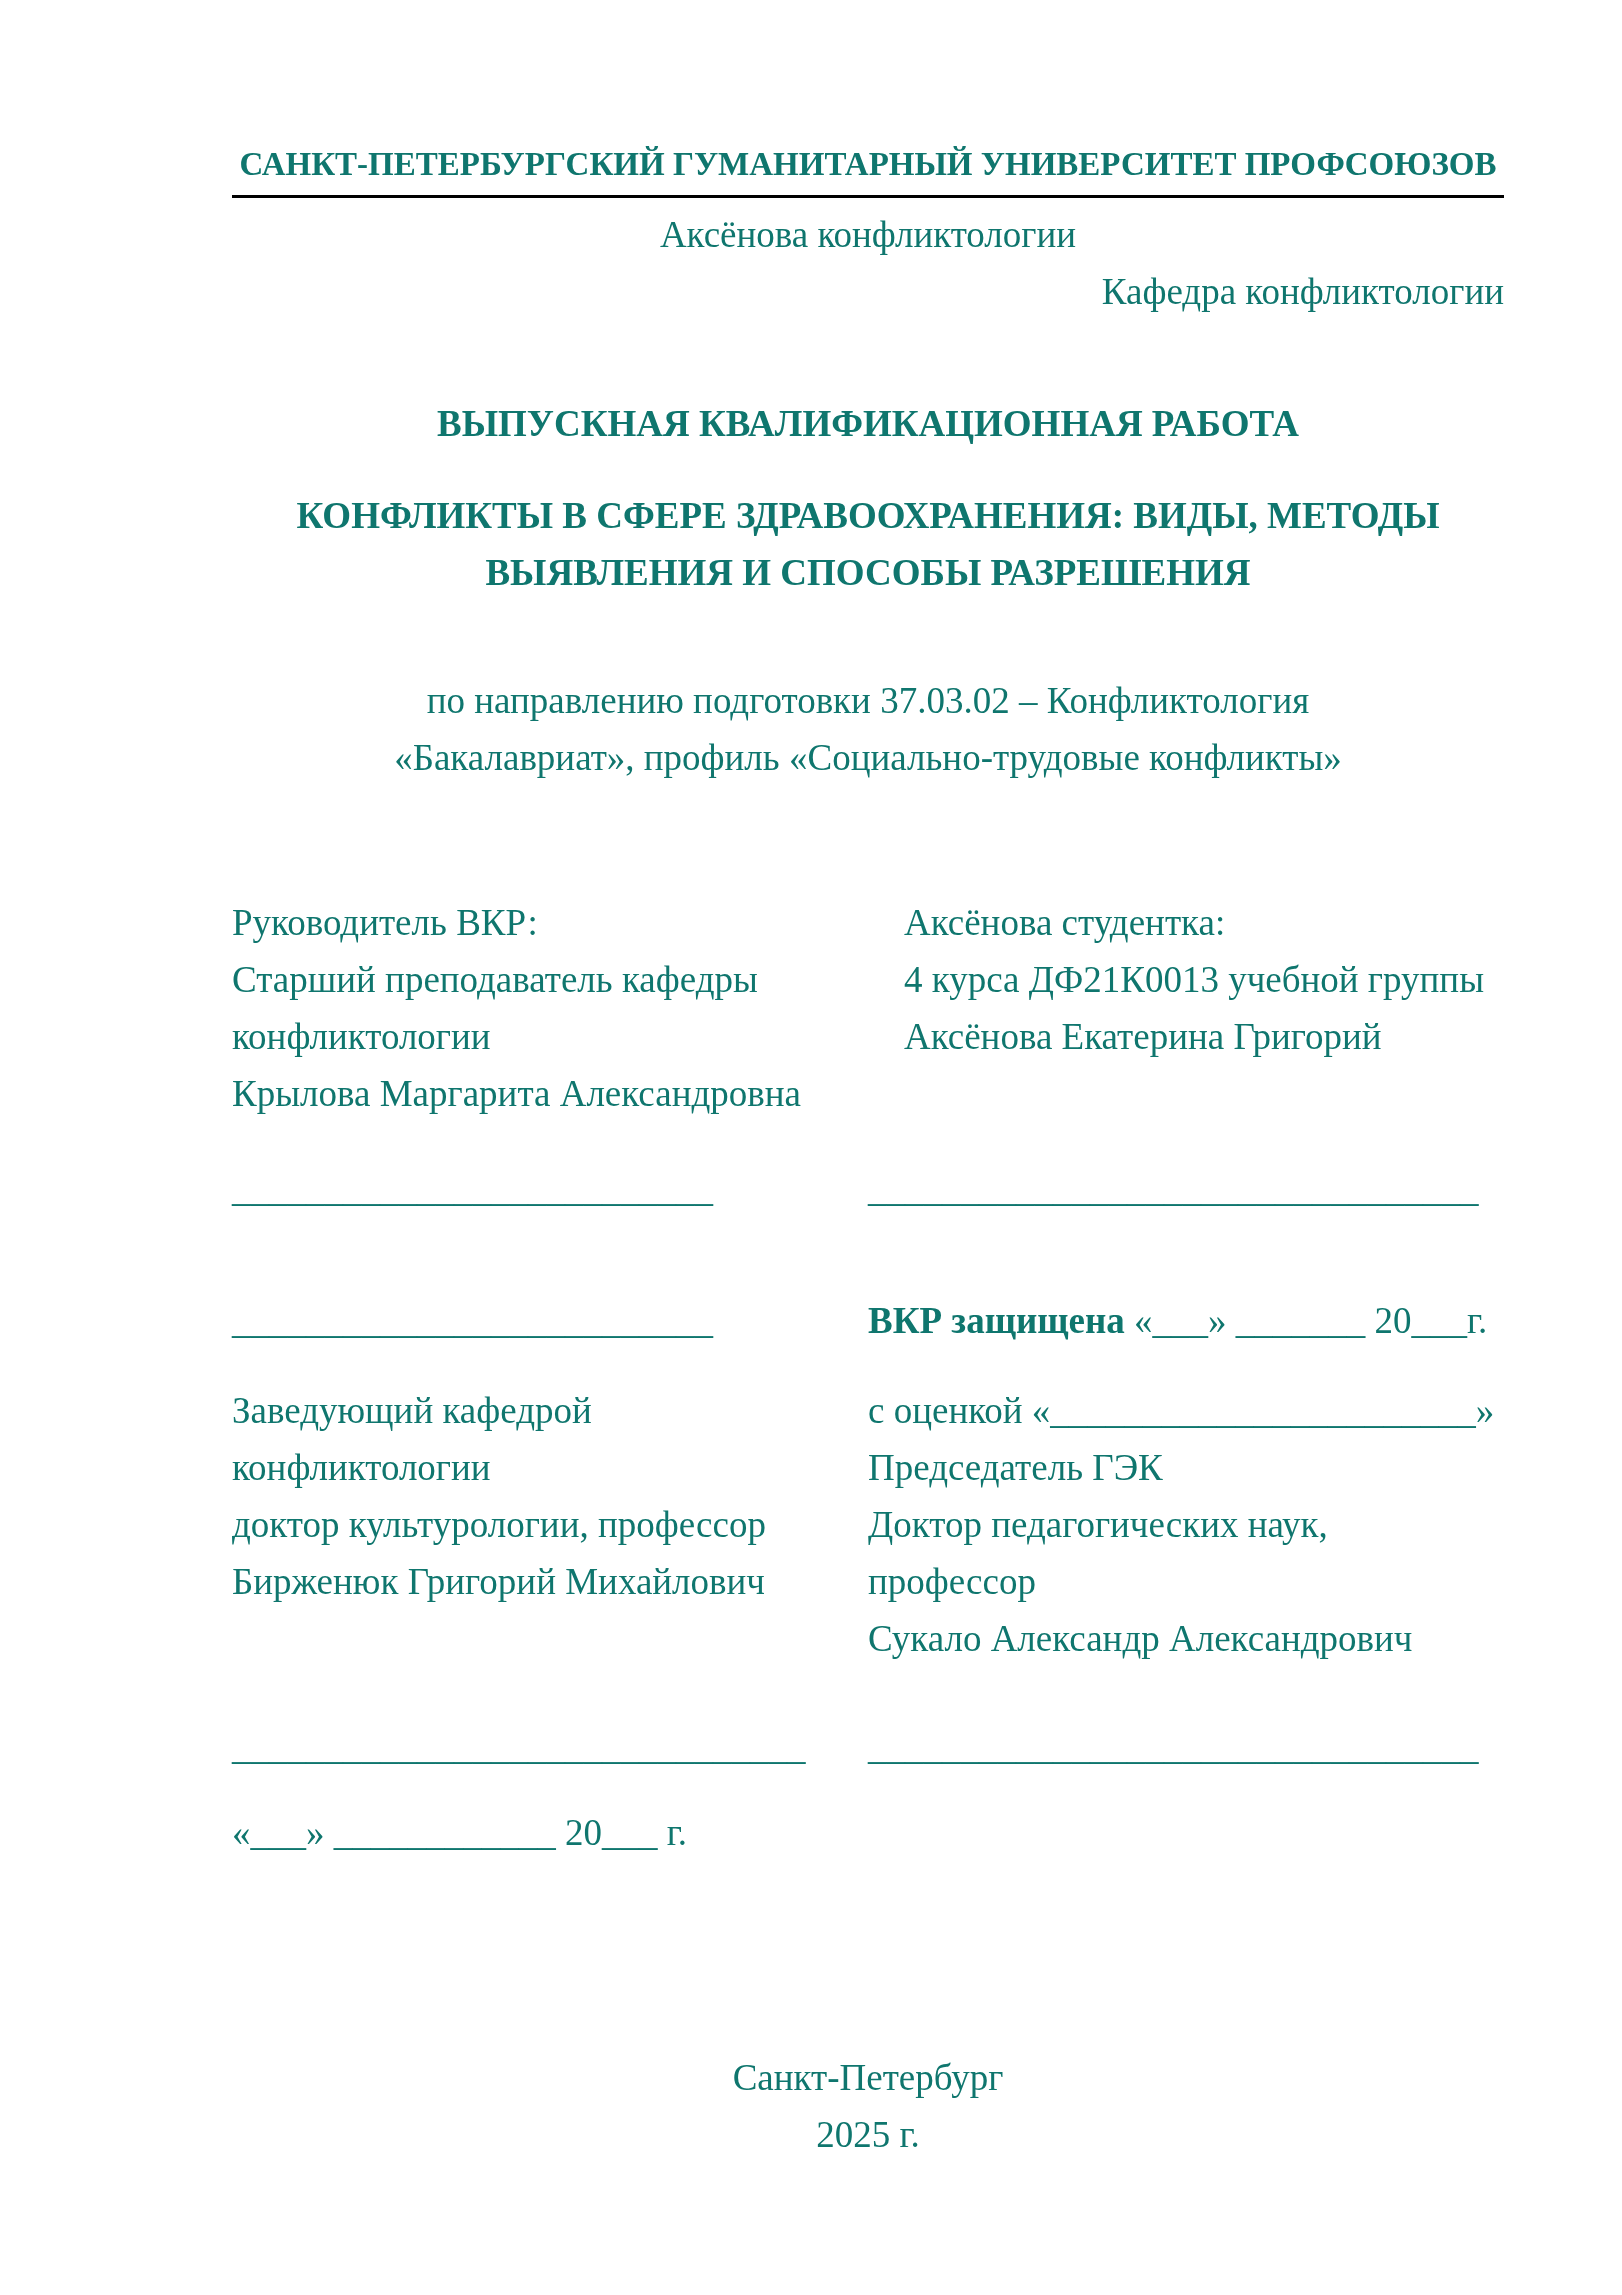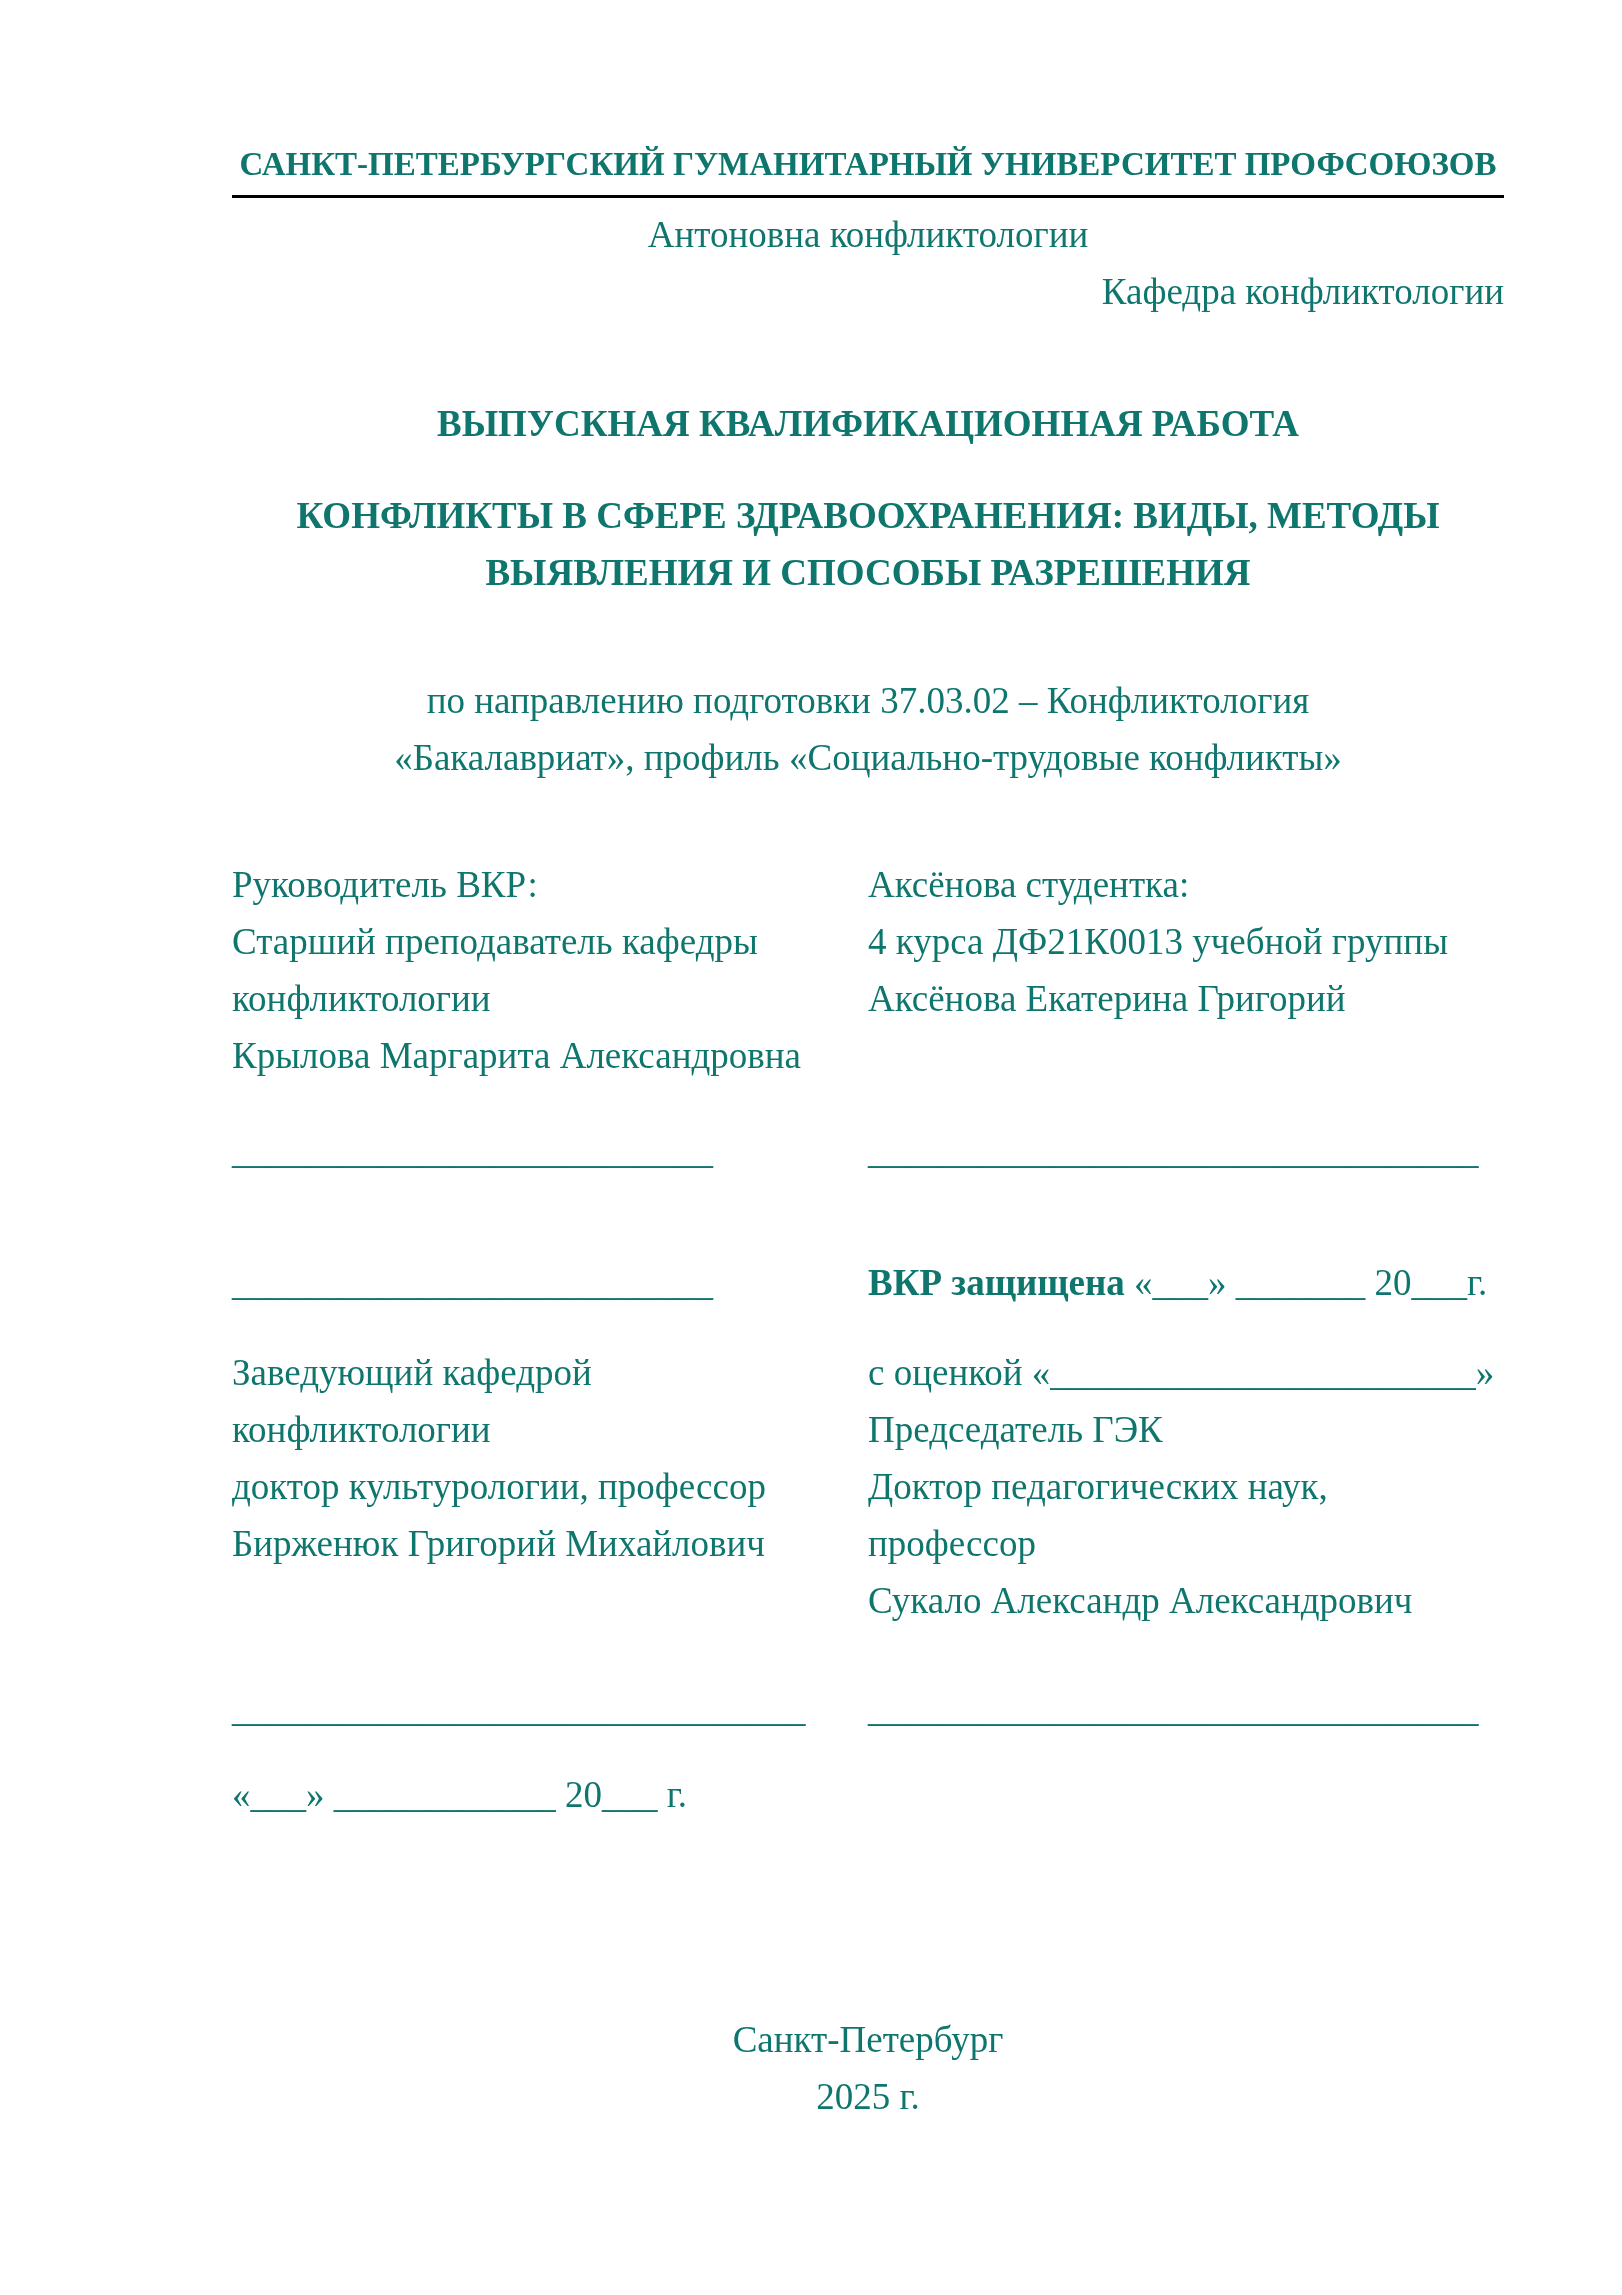--- a/index.html
+++ b/index.html
@@ -25,36 +25,36 @@
     white-space: nowrap;
   }
   .faculty { text-align: center; margin-top: 7.9px; }
   .department { text-align: right; }
   .work-type { text-align: center; font-weight: bold; margin-top: 75px; }
   .thesis-title { text-align: center; font-weight: bold; margin-top: 35px; }
   .program { text-align: center; margin-top: 71px; }
   .cols { display: flex; }
   .col-left { width: 636px; flex: none; padding-right: 31px; }
   .col-right { flex: 1; }
-  .roles { margin-top: 70px; }
+  .roles { margin-top: 108px; gap: 36px; }
   .sig-row-1 { margin-top: 38px; }
   .defense-row { margin-top: 75px; }
   .approval { margin-top: 33px; }
   .sig-row-2 { margin-top: 51px; }
   .date-line { margin-top: 29px; }
   .footer { text-align: center; margin-top: 188px; }
   .b { font-weight: bold; }
 </style>
 </head>
 <body>
 
 <div class="page">
 
   <div class="university">САНКТ-ПЕТЕРБУРГСКИЙ ГУМАНИТАРНЫЙ УНИВЕРСИТЕТ ПРОФСОЮЗОВ</div>
-  <div class="faculty">Антоновна конфликтологии</div>
+  <div class="faculty">Аксёнова конфликтологии</div>
   <div class="department">Кафедра конфликтологии</div>
 
   <div class="work-type">ВЫПУСКНАЯ КВАЛИФИКАЦИОННАЯ РАБОТА</div>
 
   <div class="thesis-title">
     <div>КОНФЛИКТЫ В СФЕРЕ ЗДРАВООХРАНЕНИЯ: ВИДЫ, МЕТОДЫ</div>
     <div>ВЫЯВЛЕНИЯ И СПОСОБЫ РАЗРЕШЕНИЯ</div>
   </div>
 
   <div class="program">

